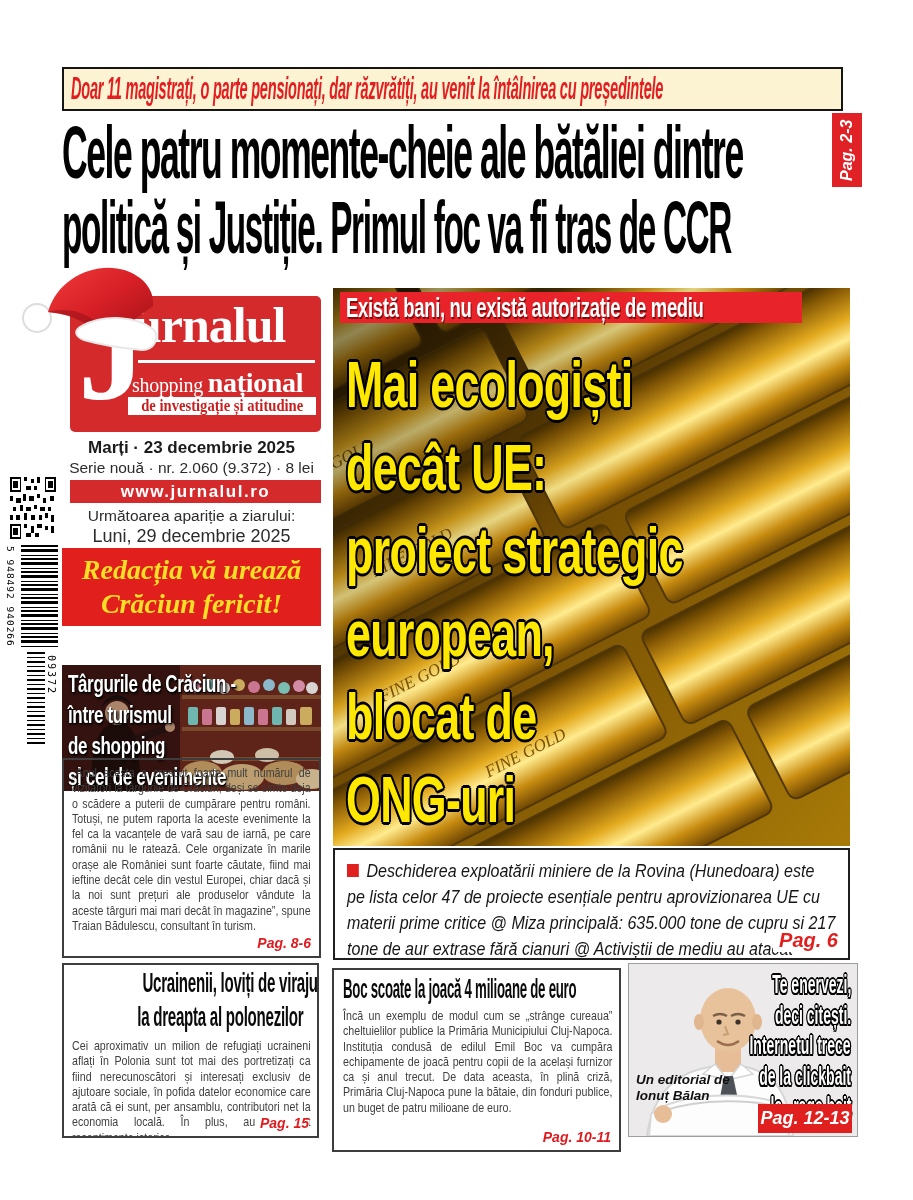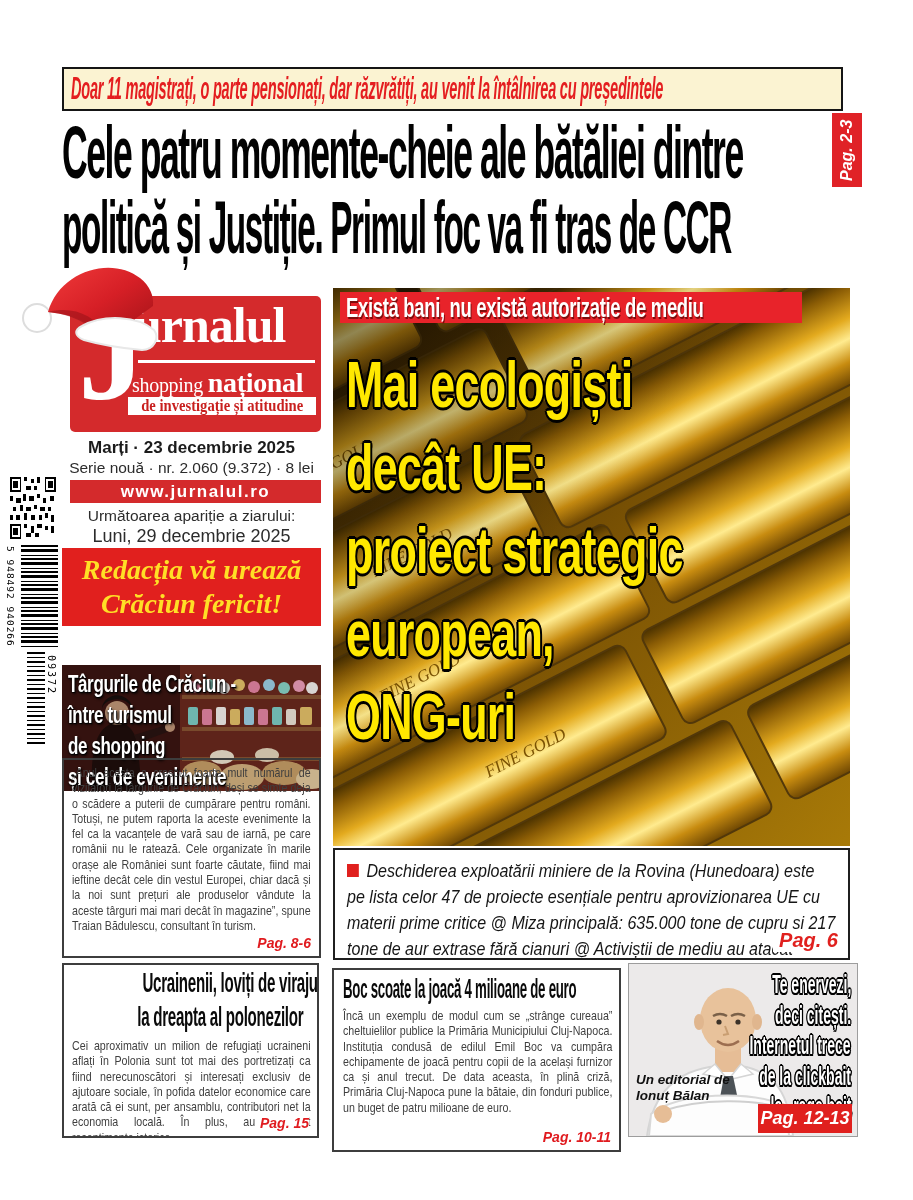--- a/index.html
+++ b/index.html
@@ -302,20 +302,21 @@
       <rect width="517" height="558" fill="url(#shade)"></rect>
     </svg>
     <div class="kicker">
       <span class="cond">Există bani, nu există autorizație de mediu</span>
     </div>
     <div class="gold-lines">
       <div class="gl"><span class="cond">Mai ecologiști</span></div>
       <div class="gl"><span class="cond">decât UE:</span></div>
       <div class="gl"><span class="cond">proiect strategic</span></div>
       <div class="gl"><span class="cond">european,</span></div>
+      <div class="gl"><span class="cond">blocat de</span></div>
       <div class="gl"><span class="cond">ONG-uri</span></div>
     </div>
   </div>
   <div class="deck">
     <div class="deck-inner">
       <span class="bullet"></span><span>Deschiderea exploatării miniere de la Rovina (Hunedoara) este pe lista celor 47 de proiecte esențiale pentru aprovizionarea UE cu materii prime critice @ Miza principală: 635.000 tone de cupru și 217 tone de aur extrase fără cianuri @ Activiștii de mediu au atacat proiectul la Curtea de Apel Cluj</span>
     </div>
     <span class="pag-deck">Pag. 6</span>
   </div>
 

